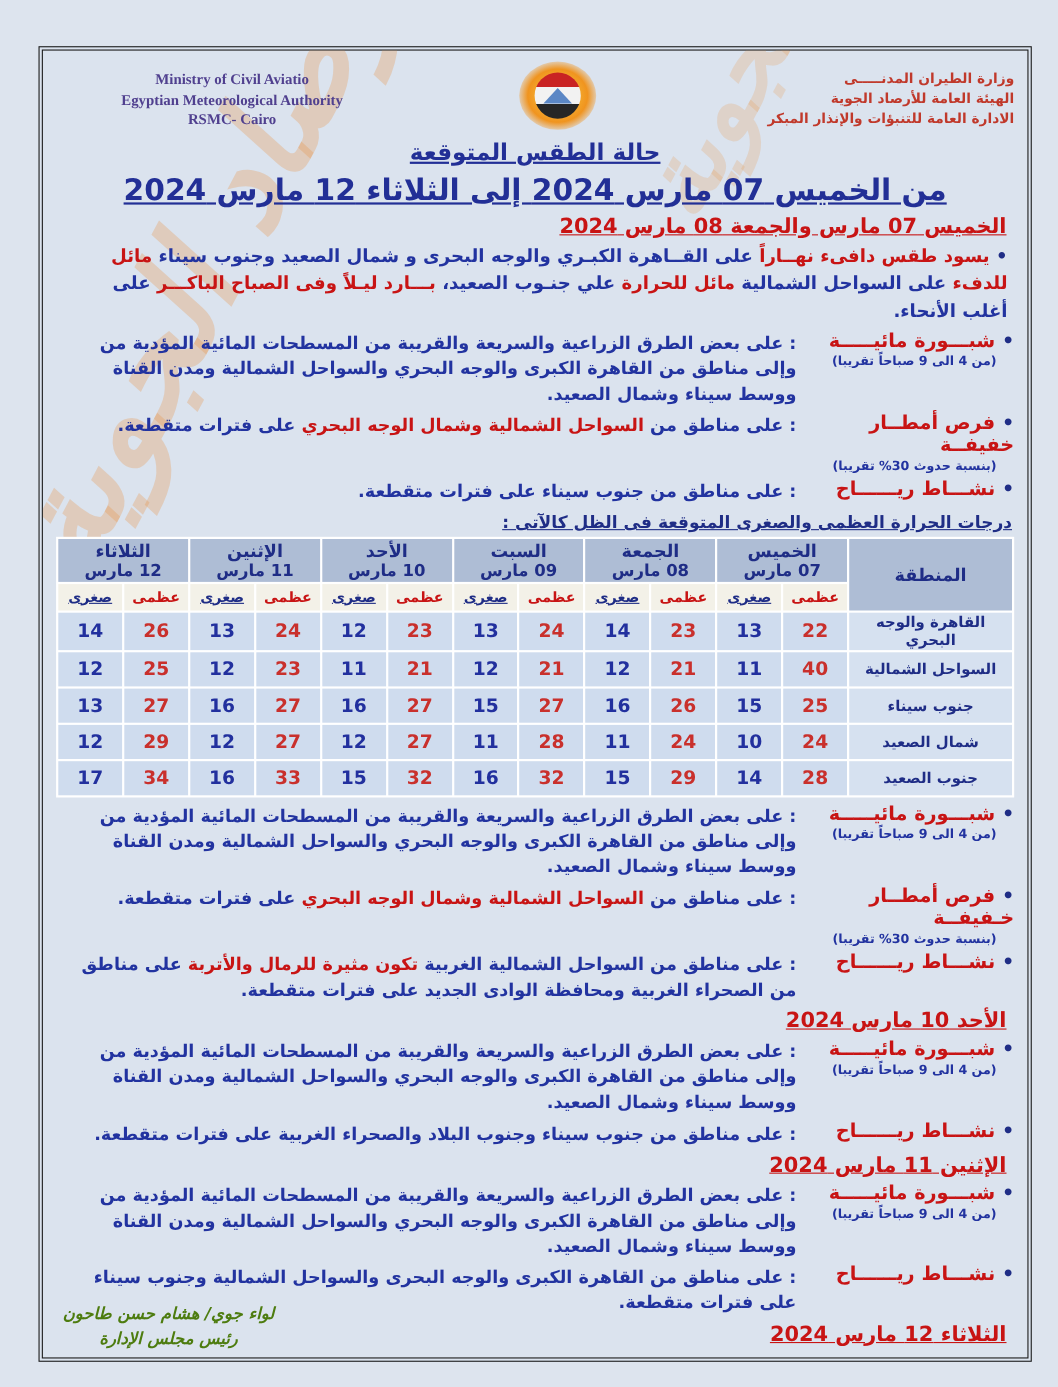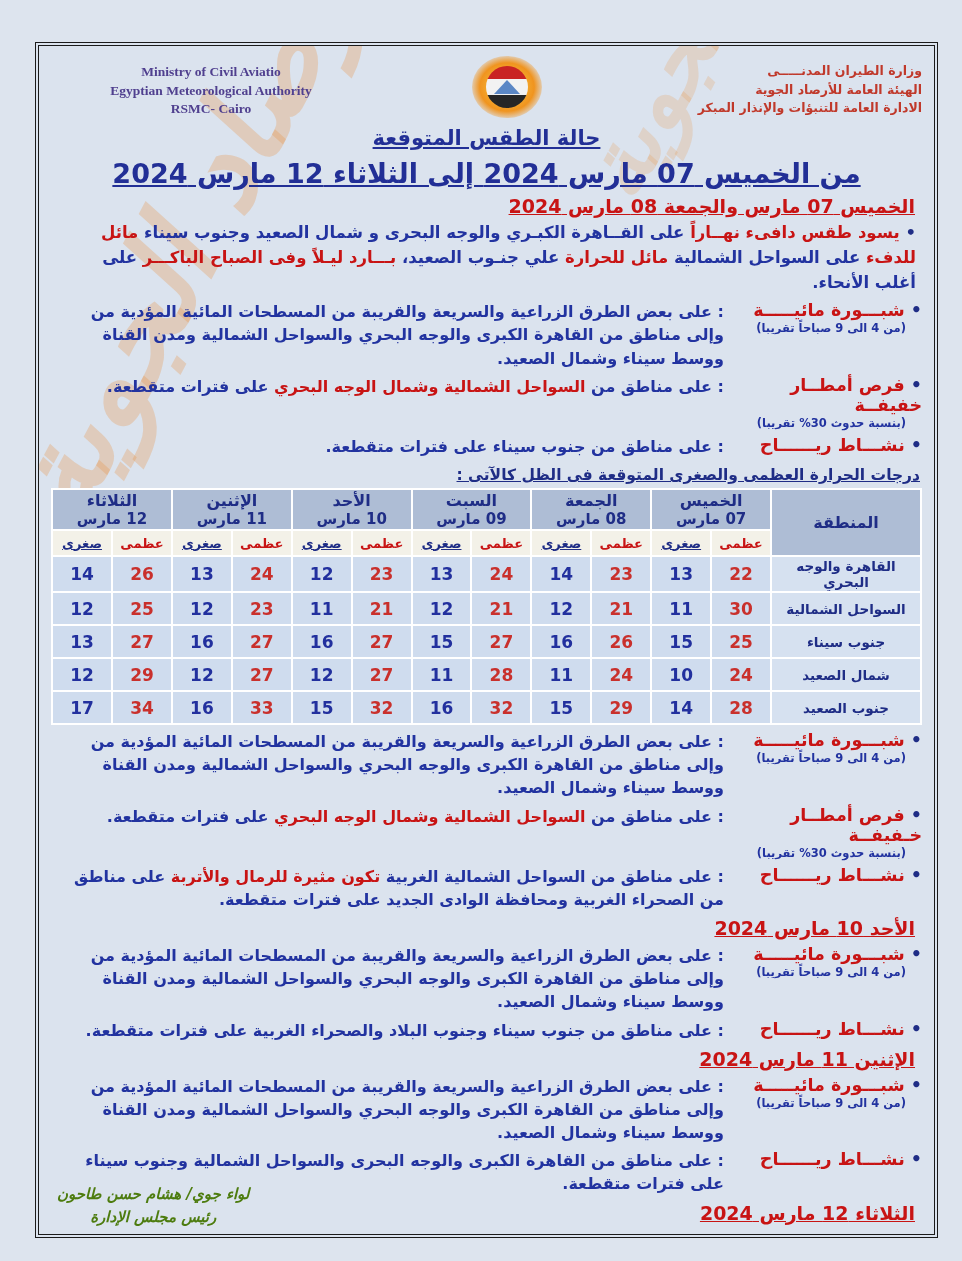--- a/index.html
+++ b/index.html
@@ -165,21 +165,21 @@
               <td class="vmin">13</td>
               <td class="vmax">23</td>
               <td class="vmin">12</td>
               <td class="vmax">24</td>
               <td class="vmin">13</td>
               <td class="vmax">26</td>
               <td class="vmin">14</td>
             </tr>
             <tr>
               <td class="rg">السواحل الشمالية</td>
-              <td class="vmax">30</td>
+              <td class="vmax">40</td>
               <td class="vmin">11</td>
               <td class="vmax">21</td>
               <td class="vmin">12</td>
               <td class="vmax">21</td>
               <td class="vmin">12</td>
               <td class="vmax">21</td>
               <td class="vmin">11</td>
               <td class="vmax">23</td>
               <td class="vmin">12</td>
               <td class="vmax">25</td>

